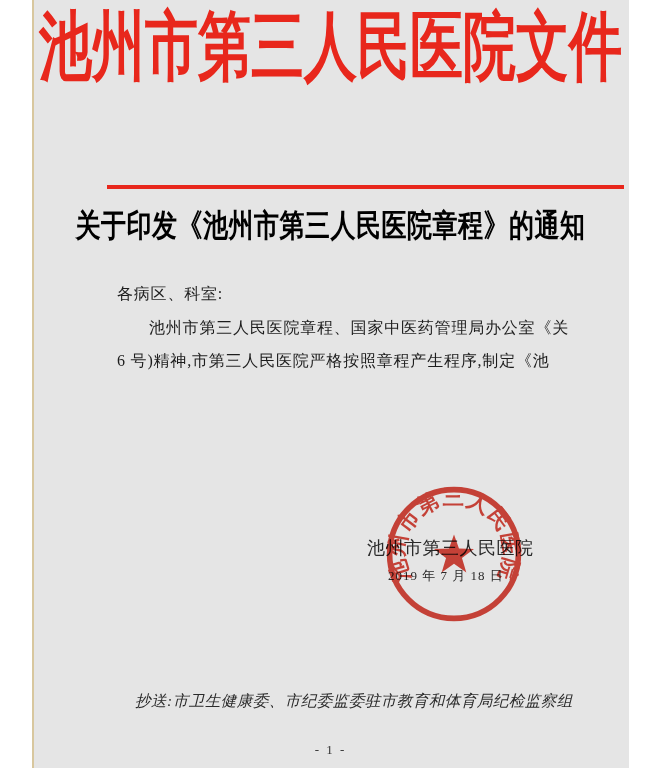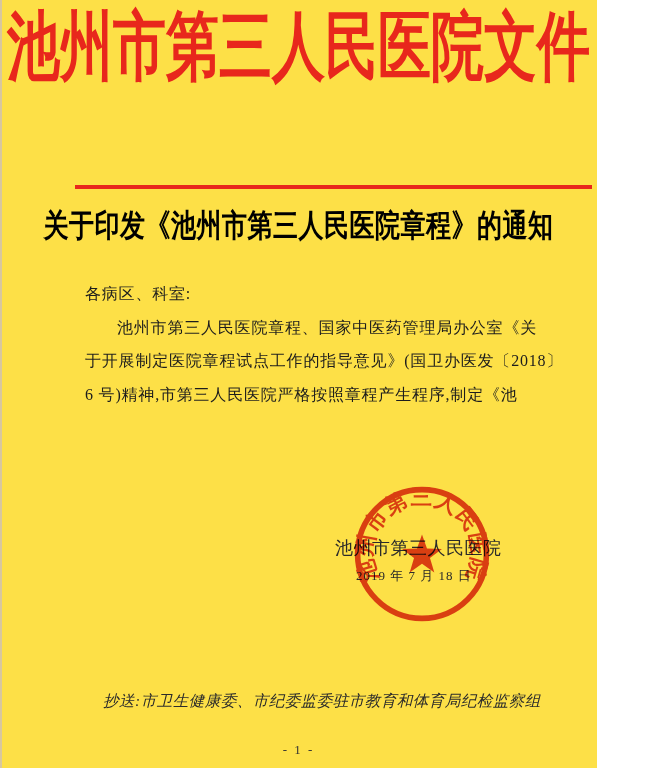--- a/index.html
+++ b/index.html
@@ -4,24 +4,25 @@
 <style>
   html, body {
     margin: 0;
     padding: 0;
     background: #ffffff;
   }
   .page {
     position: relative;
     width: 597px;
     height: 768px;
-    background: #fde047;
+    background: #e5e5e5;
     overflow: hidden;
     font-family: "Liberation Serif", "DejaVu Serif", serif;
     color: #1d1d1d;
+    margin-left: 32px;
   }
   .scan-edge {
     position: absolute;
     left: 0; top: 0;
     width: 2px; height: 768px;
     background: #d8c79e;
   }
   .doc-header-title {
     position: absolute;
     top: 10px; left: 0; right: 0;
@@ -124,21 +125,20 @@
   <div class="doc-header-title">池州市第三人民医院文件</div>
 
 
   <div class="red-rule"></div>
 
   <div class="subject-title">关于印发《池州市第三人民医院章程》的通知</div>
 
   <div class="body-block">
     <div class="body-line">各病区、科室:</div>
     <div class="body-line indent">池州市第三人民医院章程、国家中医药管理局办公室《关</div>
-    <div class="body-line">于开展制定医院章程试点工作的指导意见》(国卫办医发〔2018〕</div>
     <div class="body-line">6 号)精神,市第三人民医院严格按照章程产生程序,制定《池</div>
   </div>
 
   <div class="signature-org">池州市第三人民医院</div>
 
   <div class="signature-date">2019 年 7 月 18 日</div>
 
   <svg class="seal" viewBox="0 0 200 200" xmlns="http://www.w3.org/2000/svg">
     <circle cx="100" cy="100" r="92" fill="none" stroke="#d5281b" stroke-width="8"></circle>
     <path id="sealArc" d="M 38.5 135.5 A 71 71 0 1 1 161.5 135.5" fill="none"></path>

